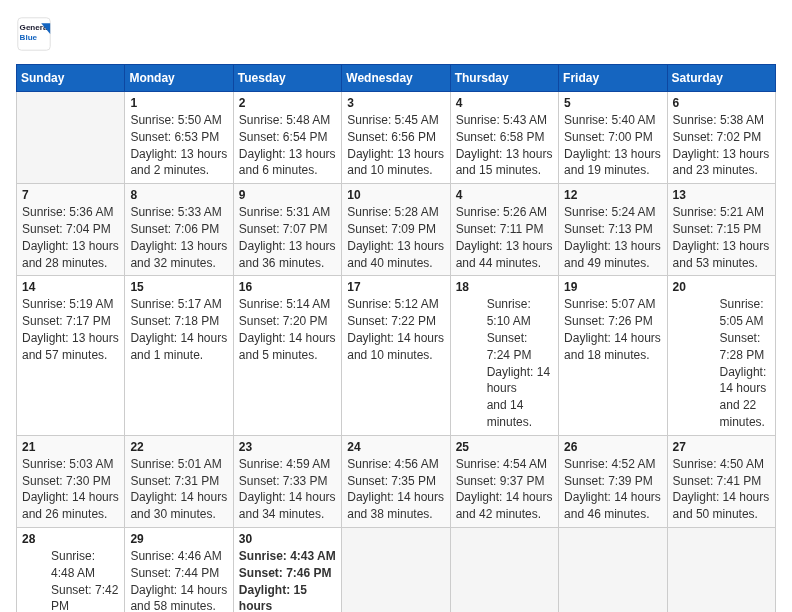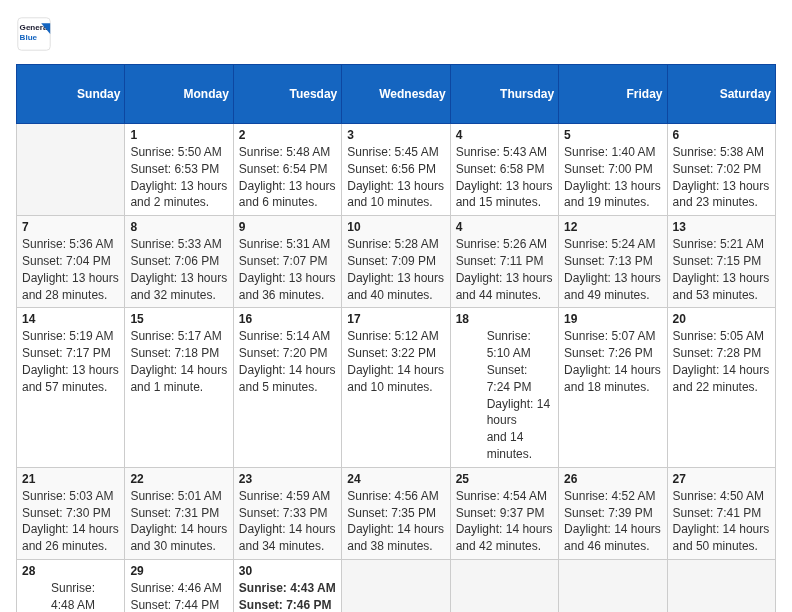--- a/index.html
+++ b/index.html
@@ -38,22 +38,22 @@
       color: #444;
     }
     .calendar {
       width: 100%;
       border-collapse: collapse;
       font-size: 10.5px;
     }
     .calendar th {
       background: #1565c0;
       color: #fff;
-      padding: 22px 4px;
-      text-align: right;
+      padding: 6px 4px;
+      text-align: left;
       font-size: 12px;
       font-weight: bold;
       border: 1px solid #0d47a1;
     }
     .calendar td {
       border: 1px solid #ccc;
       vertical-align: top;
       padding: 4px 5px;
       width: 108px;
       min-height: 80px;
@@ -138,21 +138,21 @@
         </td>
         <td>
           <span class="day-num">4</span>
           <div class="day-info" style="white-space: pre-line;">Sunrise: 5:43 AM
 Sunset: 6:58 PM
 Daylight: 13 hours
 and 15 minutes.</div>
         </td>
         <td>
           <span class="day-num">5</span>
-          <div class="day-info" style="white-space: pre-line;">Sunrise: 1:40 AM
+          <div class="day-info" style="white-space: pre-line;">Sunrise: 5:40 AM
 Sunset: 7:00 PM
 Daylight: 13 hours
 and 19 minutes.</div>
         </td>
         <td>
           <span class="day-num">6</span>
           <div class="day-info" style="white-space: pre-line;">Sunrise: 5:38 AM
 Sunset: 7:02 PM
 Daylight: 13 hours
 and 23 minutes.</div>
@@ -227,41 +227,41 @@
         <td>
           <span class="day-num">16</span>
           <div class="day-info" style="white-space: pre-line;">Sunrise: 5:14 AM
 Sunset: 7:20 PM
 Daylight: 14 hours
 and 5 minutes.</div>
         </td>
         <td>
           <span class="day-num">17</span>
           <div class="day-info" style="white-space: pre-line;">Sunrise: 5:12 AM
-Sunset: 3:22 PM
+Sunset: 7:22 PM
 Daylight: 14 hours
 and 10 minutes.</div>
         </td>
         <td>
           <span class="day-num">18</span>
           <div class="day-info" style="white-space: pre-line; margin-left: 31px;">Sunrise: 5:10 AM
 Sunset: 7:24 PM
 Daylight: 14 hours
 and 14 minutes.</div>
         </td>
         <td>
           <span class="day-num">19</span>
           <div class="day-info" style="white-space: pre-line;">Sunrise: 5:07 AM
 Sunset: 7:26 PM
 Daylight: 14 hours
 and 18 minutes.</div>
         </td>
         <td>
           <span class="day-num">20</span>
-          <div class="day-info" style="white-space: pre-line;">Sunrise: 5:05 AM
+          <div class="day-info" style="white-space: pre-line; margin-left: 47px;">Sunrise: 5:05 AM
 Sunset: 7:28 PM
 Daylight: 14 hours
 and 22 minutes.</div>
         </td>
       </tr>
       <tr>
         <td>
           <span class="day-num">21</span>
           <div class="day-info" style="white-space: pre-line;">Sunrise: 5:03 AM
 Sunset: 7:30 PM

